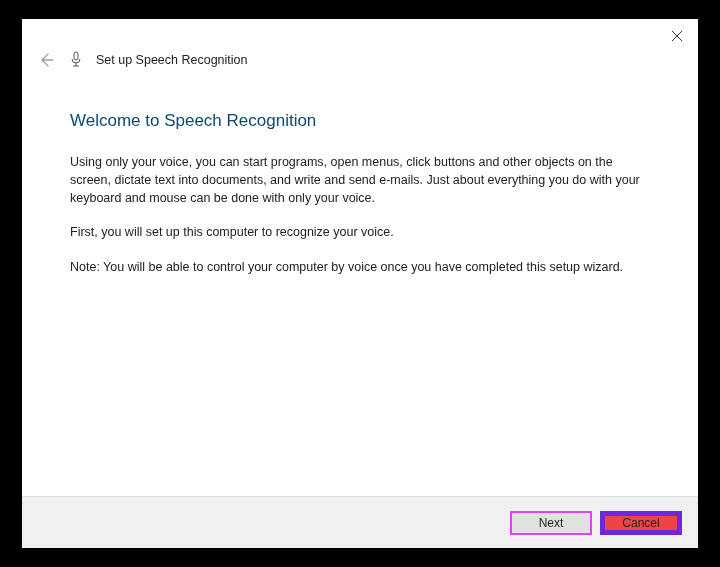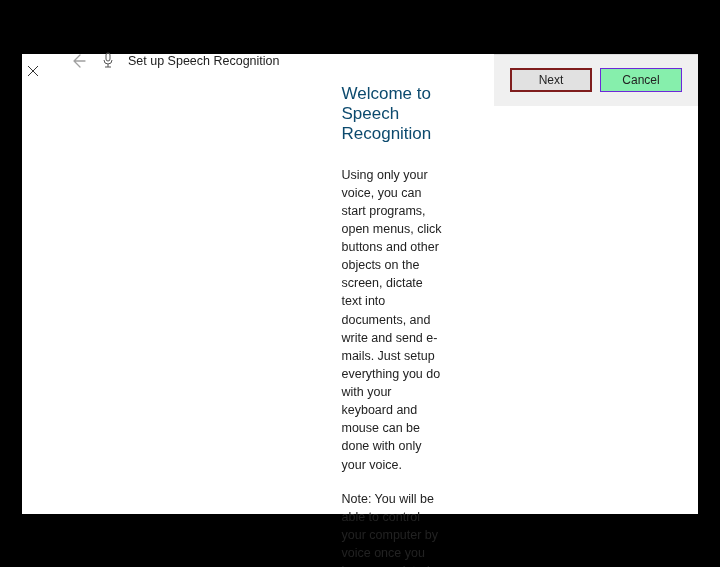--- a/index.html
+++ b/index.html
@@ -13,24 +13,24 @@
       width: 720px;
       height: 567px;
       overflow: hidden;
       display: flex;
       align-items: center;
       justify-content: center;
     }
     .window {
       background: #fff;
       width: 676px;
-      height: 460px;
+      height: 529px;
       position: relative;
       display: flex;
-      flex-direction: row;
+      flex-direction: column;
     }
     .titlebar {
       height: 34px;
       display: flex;
       justify-content: flex-end;
       align-items: flex-start;
       padding: 6px 10px 0 0;
     }
     .close-btn {
       width: 22px;
@@ -92,28 +92,28 @@
       justify-content: flex-end;
       align-items: center;
       gap: 8px;
       padding: 0 16px;
     }
     .btn {
       min-width: 82px;
       height: 24px;
       font-size: 12px;
       font-family: inherit;
-      background: #86efac;
-      border: 1px solid #6d28d9;
+      background: #ef4444;
+      border: 5px solid #6d28d9;
       cursor: pointer;
       padding: 0 14px;
       color: #222;
     }
     .btn.primary {
-      border: 2px solid #7f1d1d;
+      border: 2px solid #d946ef;
       background: #e1e1e1;
     }
   </style>
 </head>
 <body>
 
 <div class="window">
 
   <div class="titlebar">
     <div class="close-btn">
@@ -136,21 +136,22 @@
         <path d="M3 8 a4 4 0 0 0 8 0" fill="none" stroke="#555" stroke-width="1"></path>
         <line x1="7" y1="12" x2="7" y2="15" stroke="#555" stroke-width="1"></line>
         <line x1="4" y1="15" x2="10" y2="15" stroke="#555" stroke-width="1"></line>
       </svg>
     </div>
     <div class="header-title">Set up Speech Recognition</div>
   </div>
 
   <div class="content">
     <h1 class="main-heading">Welcome to Speech Recognition</h1>
-    <p class="body-text">Using only your voice, you can start programs, open menus, click buttons and other objects on the screen, dictate text into documents, and write and send e-mails. Just setup everything you do with your keyboard and mouse can be done with only your voice.</p>
+    <p class="body-text">Using only your voice, you can start programs, open menus, click buttons and other objects on the screen, dictate text into documents, and write and send e-mails. Just about everything you do with your keyboard and mouse can be done with only your voice.</p>
+    <p class="body-text">First, you will set up this computer to recognize your voice.</p>
     <p class="body-text">Note: You will be able to control your computer by voice once you have completed this setup wizard.</p>
   </div>
 
   <div class="footer">
     <button class="btn primary">Next</button>
     <button class="btn">Cancel</button>
   </div>
 
 </div>
 

